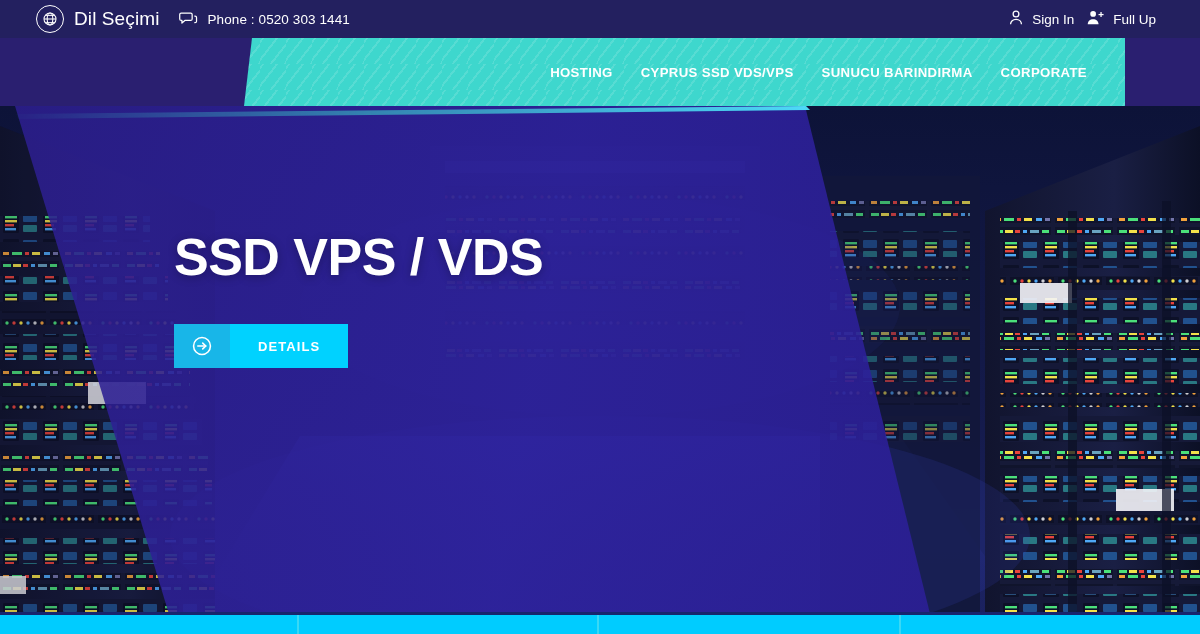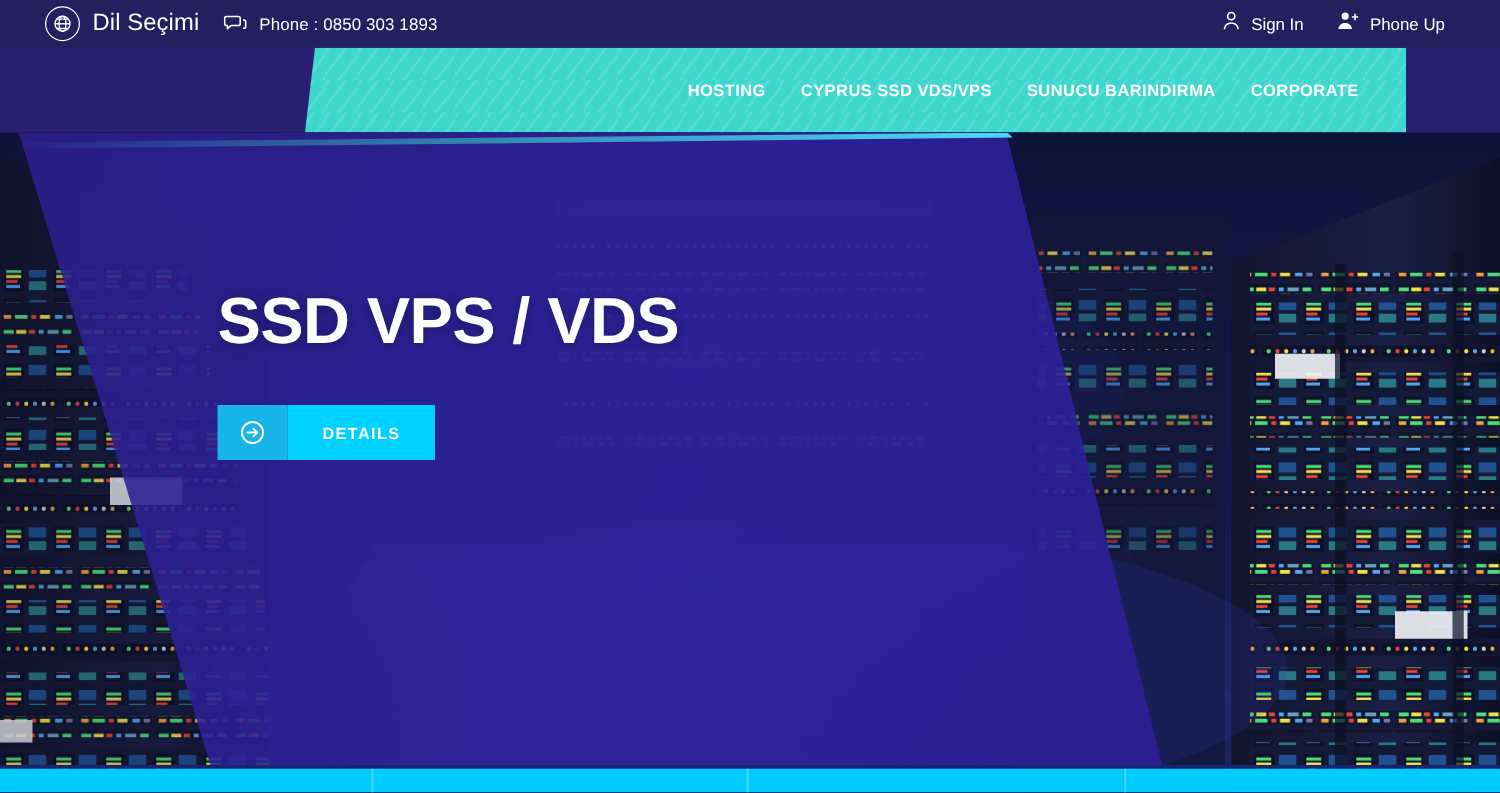--- a/index.html
+++ b/index.html
@@ -13,21 +13,21 @@
   #page { position: relative; width: 1200px; height: 634px; overflow: hidden; }
 
   
   .topbar {
     position: absolute; left: 0; top: 0; width: 1200px; height: 38px;
     background: #23205f;
     display: flex; align-items: center;
     z-index: 40;
   }
   .topbar-left { display: flex; align-items: center; padding-left: 36px; gap: 0; }
-  .topbar-right { margin-left: auto; display: flex; align-items: center; gap: 26px; padding-right: 44px; }
+  .topbar-right { margin-left: auto; display: flex; align-items: center; gap: 12px; padding-right: 44px; }
 
   .globe-circle {
     width: 28px; height: 28px; border-radius: 50%;
     border: 1.5px solid #ffffff;
     display: flex; align-items: center; justify-content: center;
     flex: 0 0 auto;
   }
   .globe-circle svg { display: block; }
 
   .lang-label {
@@ -175,21 +175,21 @@
 
       <div class="lang-label">Dil Seçimi</div>
 
       <span class="chat-ico">
         <svg width="19" height="16" viewBox="0 0 26 20" fill="none" stroke="#ffffff" stroke-width="1.7" stroke-linejoin="round">
           <path d="M3 2h13a2 2 0 0 1 2 2v6a2 2 0 0 1-2 2H8l-4 3.5V12H3a2 2 0 0 1-2-2V4a2 2 0 0 1 2-2z"></path>
           <path d="M21 6h1a2 2 0 0 1 2 2v5a2 2 0 0 1-2 2h-1"></path>
         </svg>
       </span>
 
-      <div class="phone-label">Phone : 0850 303 1893</div>
+      <div class="phone-label">Phone : 0520 303 1441</div>
     </div>
 
     <div class="topbar-right">
       <div class="acct">
         <span>
           <svg width="16" height="17" viewBox="0 0 20 21" fill="none" stroke="#ffffff" stroke-width="1.6">
             <circle cx="10" cy="6" r="3.6"></circle>
             <path d="M3.2 19c0-3.7 3-6.2 6.8-6.2s6.8 2.5 6.8 6.2"></path>
           </svg>
         </span>
@@ -197,21 +197,21 @@
       </div>
       <div class="acct">
         <span>
           <svg width="19" height="17" viewBox="0 0 24 21" fill="none" stroke="#ffffff" stroke-width="1.6">
             <circle cx="9" cy="6" r="3.6" fill="#ffffff" stroke="none"></circle>
             <path d="M2.2 19c0-3.7 3-6.2 6.8-6.2s6.8 2.5 6.8 6.2" fill="#ffffff" stroke="none"></path>
             <line x1="19" y1="3.5" x2="19" y2="10"></line>
             <line x1="15.8" y1="6.8" x2="22.2" y2="6.8"></line>
           </svg>
         </span>
-        <span class="txt">Phone Up</span>
+        <span class="txt">Full Up</span>
       </div>
     </div>
   </div>
 
   <div class="header">
     <div class="navbar">
       <div class="nav-items">
         <div class="nav-item clipped">HOSTING</div>
         <div class="nav-item">CYPRUS SSD VDS/VPS</div>
         <div class="nav-item">SUNUCU BARINDIRMA</div>

